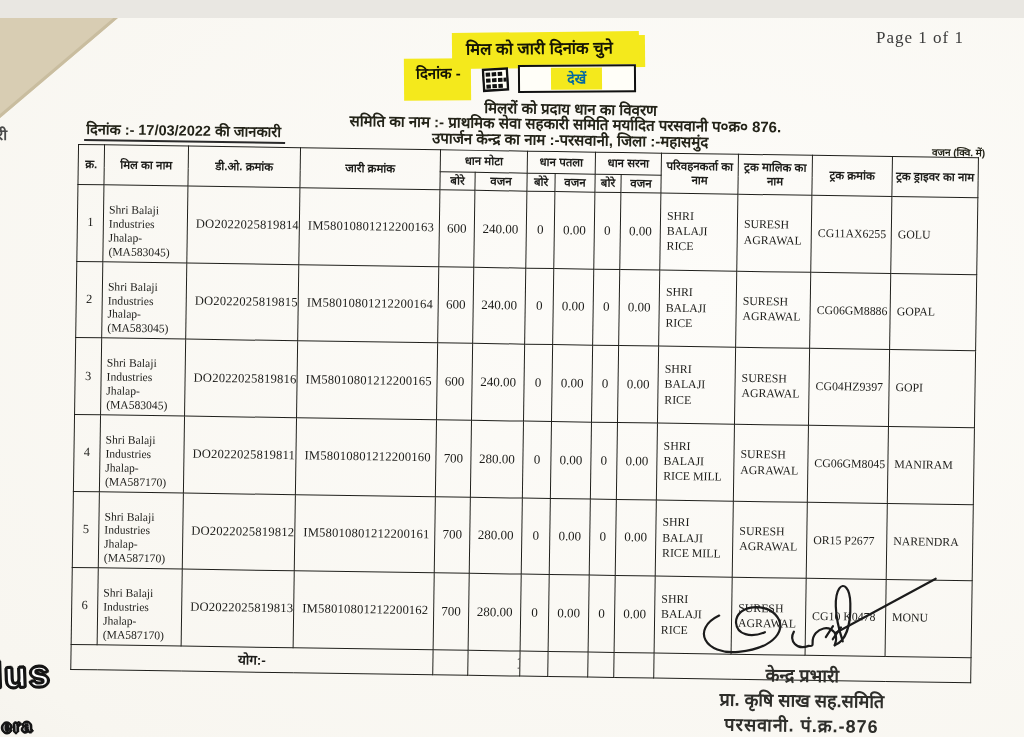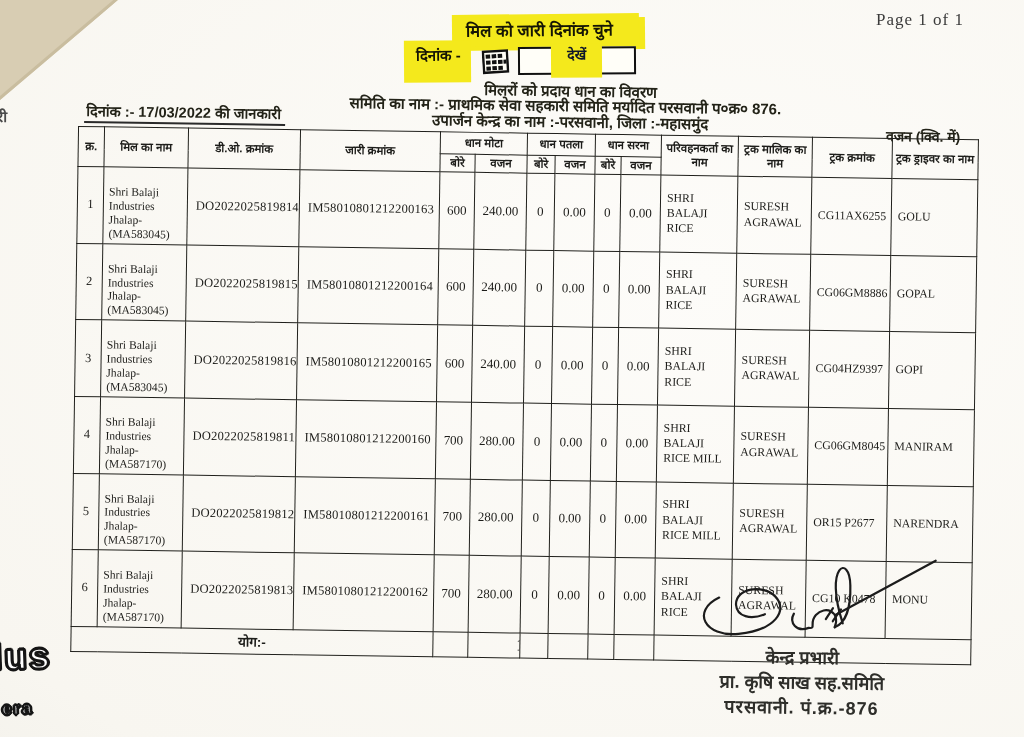--- a/index.html
+++ b/index.html
@@ -4,20 +4,21 @@
 <style>
   html,body{margin:0;padding:0;}
   body{
     width:1024px;height:737px;overflow:hidden;position:relative;
     font-family:"Liberation Sans",sans-serif;
     background:#e9e7e2;
   }
   .paper{
     position:absolute;inset:0;
     background:radial-gradient(1250px 850px at 68% 38%, #fdfcf9 0%, #f8f6f0 70%, #eeece5 100%);
+    margin-top:18px;
   }
   .corner-fold{
     position:absolute;top:0;left:0;width:118px;height:100px;
     background:#d8cdb3;
     clip-path:polygon(0 0,100% 0,0 100%);
   }
   .corner-fold::after{
     content:"";position:absolute;inset:0;
     background:#c9bd9f;
     clip-path:polygon(96% 0,100% 0,4% 100%,0 100%,0 96%);
@@ -52,34 +53,34 @@
     display:flex;align-items:center;padding-left:7px;
     font-size:14px;font-weight:700;color:#1b1b1b;
     box-shadow:0 3px 0 0 #f4e91c;
   }
   .calendar-icon{margin-left:11px;width:27px;height:25px;display:block;transform:rotate(-3deg);}
   .view-button{
     margin-left:9px;width:114px;height:24px;
     border:2px solid #101010;background:#fffef8;
     display:flex;align-items:center;justify-content:center;
   }
-  .view-button .hl{padding:1px 16px 14px 16px;font-size:14px;font-weight:700;color:#0f172a;}
+  .view-button .hl{padding:1px 16px 2px 16px;font-size:14px;font-weight:700;color:#0369a1;}
 
   
   .sheet{position:absolute;inset:0;transform:rotate(0.85deg);transform-origin:80px 130px;}
   .subline{position:absolute;text-align:center;font-weight:700;color:#232318;}
   .sub1{left:290px;top:73px;width:560px;font-size:15px;}
   .sub2{left:170px;top:88px;width:790px;font-size:15px;}
   .sub3{left:290px;top:104px;width:560px;font-size:15px;}
   .info-line{
     position:absolute;left:84px;top:100px;
     font-size:14.5px;font-weight:700;color:#232318;
     border-bottom:2px solid #2a2a2a;padding:0 4px 1px 2px;
   }
-  .weight-note{position:absolute;left:886px;top:114px;font-size:14px;font-weight:700;color:#232318;}
+  .weight-note{position:absolute;left:932px;top:114px;font-size:10px;font-weight:700;color:#232318;}
 
   table.report{
     position:absolute;left:78px;top:126px;width:900px;
     border-collapse:collapse;table-layout:fixed;
   }
   table.report th, table.report td{
     border:1.6px solid #20201c;
     color:#1d1d1a;
     overflow:hidden;
   }

